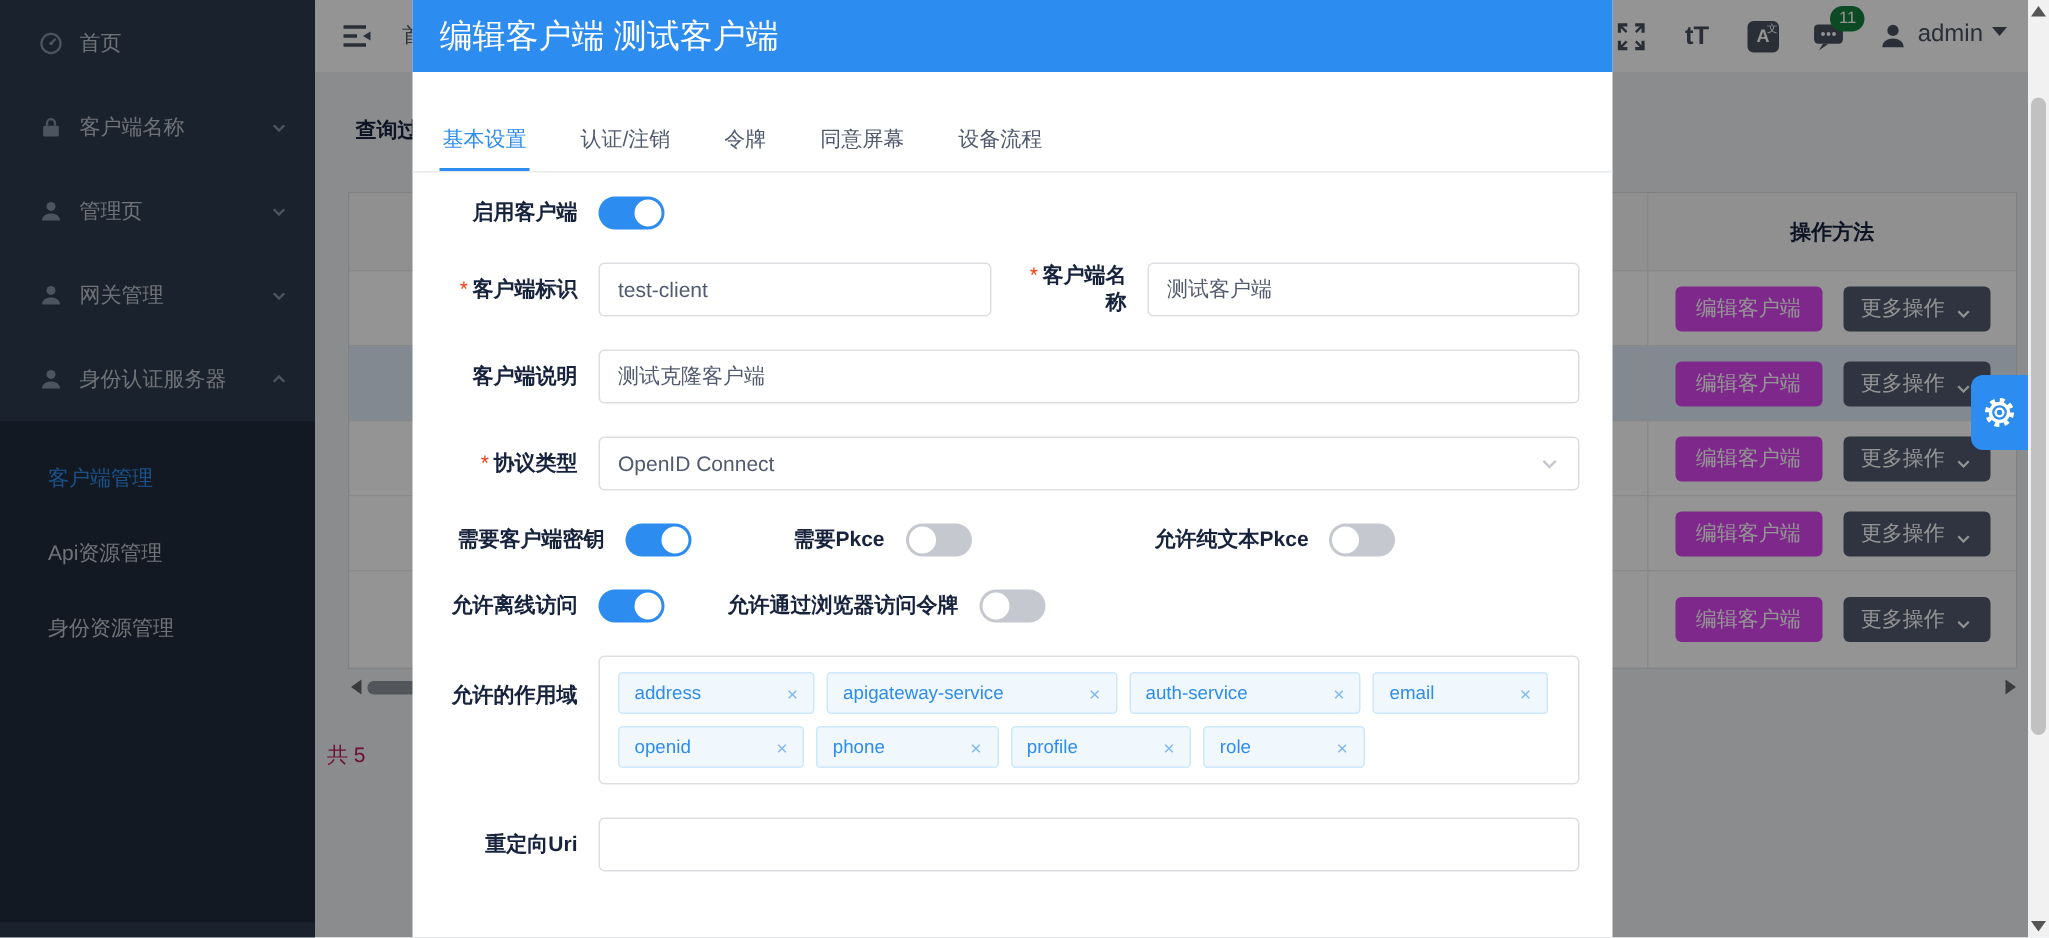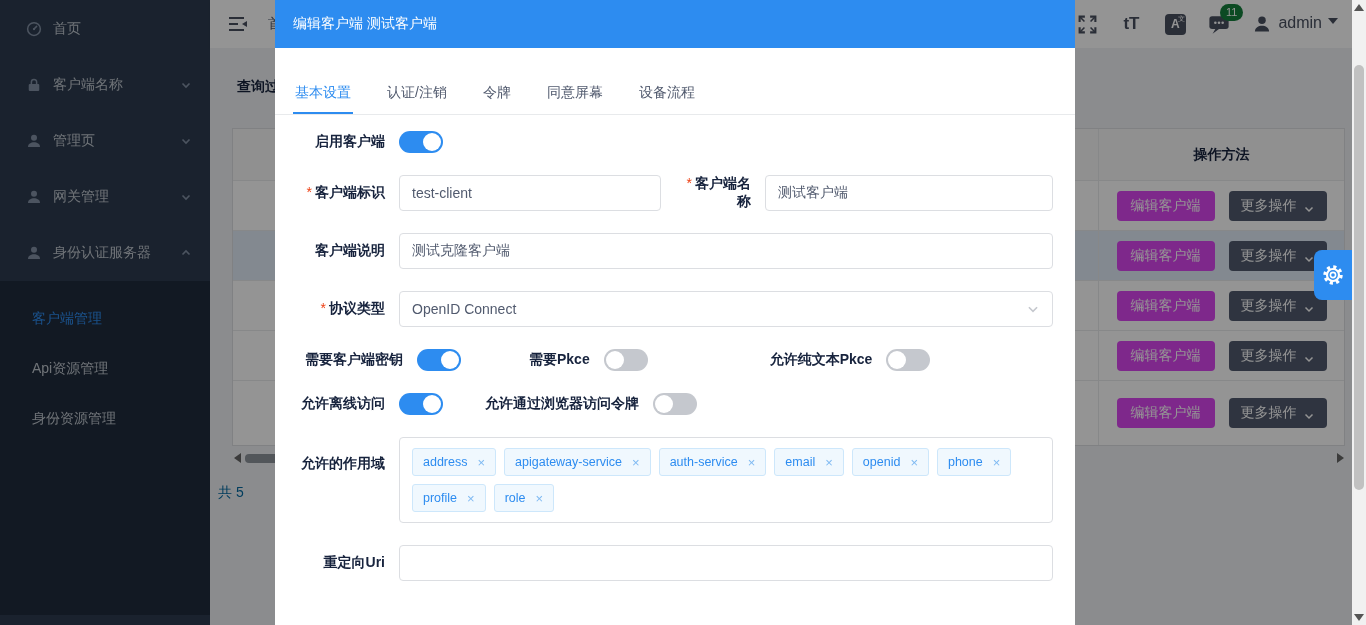--- a/index.html
+++ b/index.html
@@ -46,29 +46,29 @@
   .c1 { width:400px; border-right:1px solid #e8eaec; }
   .cmid { flex:1; border-right:1px solid #e8eaec; }
   .cact { width:245px; gap:14px; }
   .btn-edit { background:#d946ef; color:#fff; border:none; border-radius:4px; padding:6px 14px; font-size:14px; cursor:pointer; font-family:inherit; }
   .btn-more { background:#515a6e; color:#fff; border:none; border-radius:4px; padding:6px 12px; font-size:14px; cursor:pointer; display:flex; align-items:flex-end; gap:6px; font-family:inherit; }
   .hscroll { position:absolute; left:24px; top:404px; width:1110px; height:12px; display:flex; align-items:center; }
   .hs-arrow { width:0; height:0; border-top:5px solid transparent; border-bottom:5px solid transparent; }
   .hs-left { border-right:7px solid #666; }
   .hs-right { border-left:7px solid #666; margin-left:auto; }
   .hs-thumb { width:120px; height:9px; background:#8d949c; border-radius:4px; margin-left:4px; }
-  .pagination { position:absolute; left:8px; top:436px; font-size:14px; color:#0369a1; }
+  .pagination { position:absolute; left:8px; top:447px; font-size:14px; color:#be185d; }
 
   
   .overlay { position:absolute; left:0; top:0; width:1352px; height:625px; background:rgba(0,0,0,.42); z-index:10; }
 
   
   .modal { position:absolute; left:275px; top:0; width:800px; height:625px; background:#fff; z-index:20; }
   .modal-header { height:48px; background:#2d8cf0; display:flex; align-items:center; padding-left:18px; }
-  .modal-title { color:#fff; font-size:14px; }
+  .modal-title { color:#fff; font-size:22px; }
   .tabs { margin-top:36px; padding:0 18px; border-bottom:1px solid #e8eaec; display:flex; }
   .tab { padding:0 2px 10px; margin-right:32px; font-size:14px; color:#515a6e; cursor:pointer; border-bottom:2px solid transparent; }
   .tab.active { color:#2d8cf0; border-bottom-color:#2d8cf0; }
   .form { padding:16px 22px 0 20px; }
   .frow { display:flex; align-items:center; margin-bottom:22px; }
   .form-label { width:90px; text-align:right; font-weight:700; color:#17233d; font-size:14px; flex:0 0 auto; }
   .req { color:#ed4014; margin-right:3px; font-weight:400; }
   .ctrl { margin-left:14px; }
   .input { height:36px; border:1px solid #dcdee2; border-radius:4px; padding:0 12px; font-size:14px; color:#515a6e; background:#fff; font-family:inherit; outline:none; }
   .w-grow { flex:1; }
@@ -76,21 +76,21 @@
   .select { display:flex; align-items:center; justify-content:space-between; cursor:pointer; }
   .sel-chevron { width:14px; height:14px; }
   .switch { width:44px; height:22px; border-radius:11px; background:#c5c8ce; position:relative; cursor:pointer; flex:0 0 auto; transition:background .2s; }
   .switch::after { content:""; position:absolute; top:2px; left:2px; width:18px; height:18px; border-radius:50%; background:#fff; }
   .switch.on { background:#2d8cf0; }
   .switch.on::after { left:auto; right:2px; }
   .inline-label { font-weight:700; color:#17233d; font-size:14px; text-align:right; }
   .scopes-row { align-items:flex-start; }
   .scopes-row .form-label { padding-top:18px; }
   .tagbox { border:1px solid #dcdee2; border-radius:4px; min-height:80px; padding:6px 8px; display:flex; flex-wrap:wrap; align-content:flex-start; }
-  .tag { background:#f0f8fe; border:1px solid #cde7fb; border-radius:3px; color:#2d8cf0; font-size:12.5px; padding:6px 10px; margin:4px; display:flex; align-items:center; cursor:default; }
+  .tag { background:#f0f8fe; border:1px solid #cde7fb; border-radius:3px; color:#2d8cf0; font-size:12.5px; padding:6px 10px; margin:4px; display:flex; align-items:center; cursor:default;gap:47px; }
   .tag .tag-x { margin-left:10px; color:#7eb9f2; cursor:pointer; font-size:13px; line-height:1; }
 
   
   .gear-btn { position:absolute; right:14px; top:250px; width:38px; height:50px; background:#2d8cf0; border-radius:8px 0 0 8px; display:flex; align-items:center; justify-content:center; cursor:pointer; z-index:30; }
 
   
   .vscroll { position:absolute; right:0; top:0; width:14px; height:625px; background:#f1f1f1; z-index:40; }
   .vs-up { position:absolute; top:4px; left:2px; width:0; height:0; border-left:5px solid transparent; border-right:5px solid transparent; border-bottom:7px solid #555; }
   .vs-down { position:absolute; bottom:4px; left:2px; width:0; height:0; border-left:5px solid transparent; border-right:5px solid transparent; border-top:7px solid #555; }
   .vs-thumb { position:absolute; top:65px; left:2px; width:10px; height:425px; background:#c1c1c1; border-radius:5px; }

